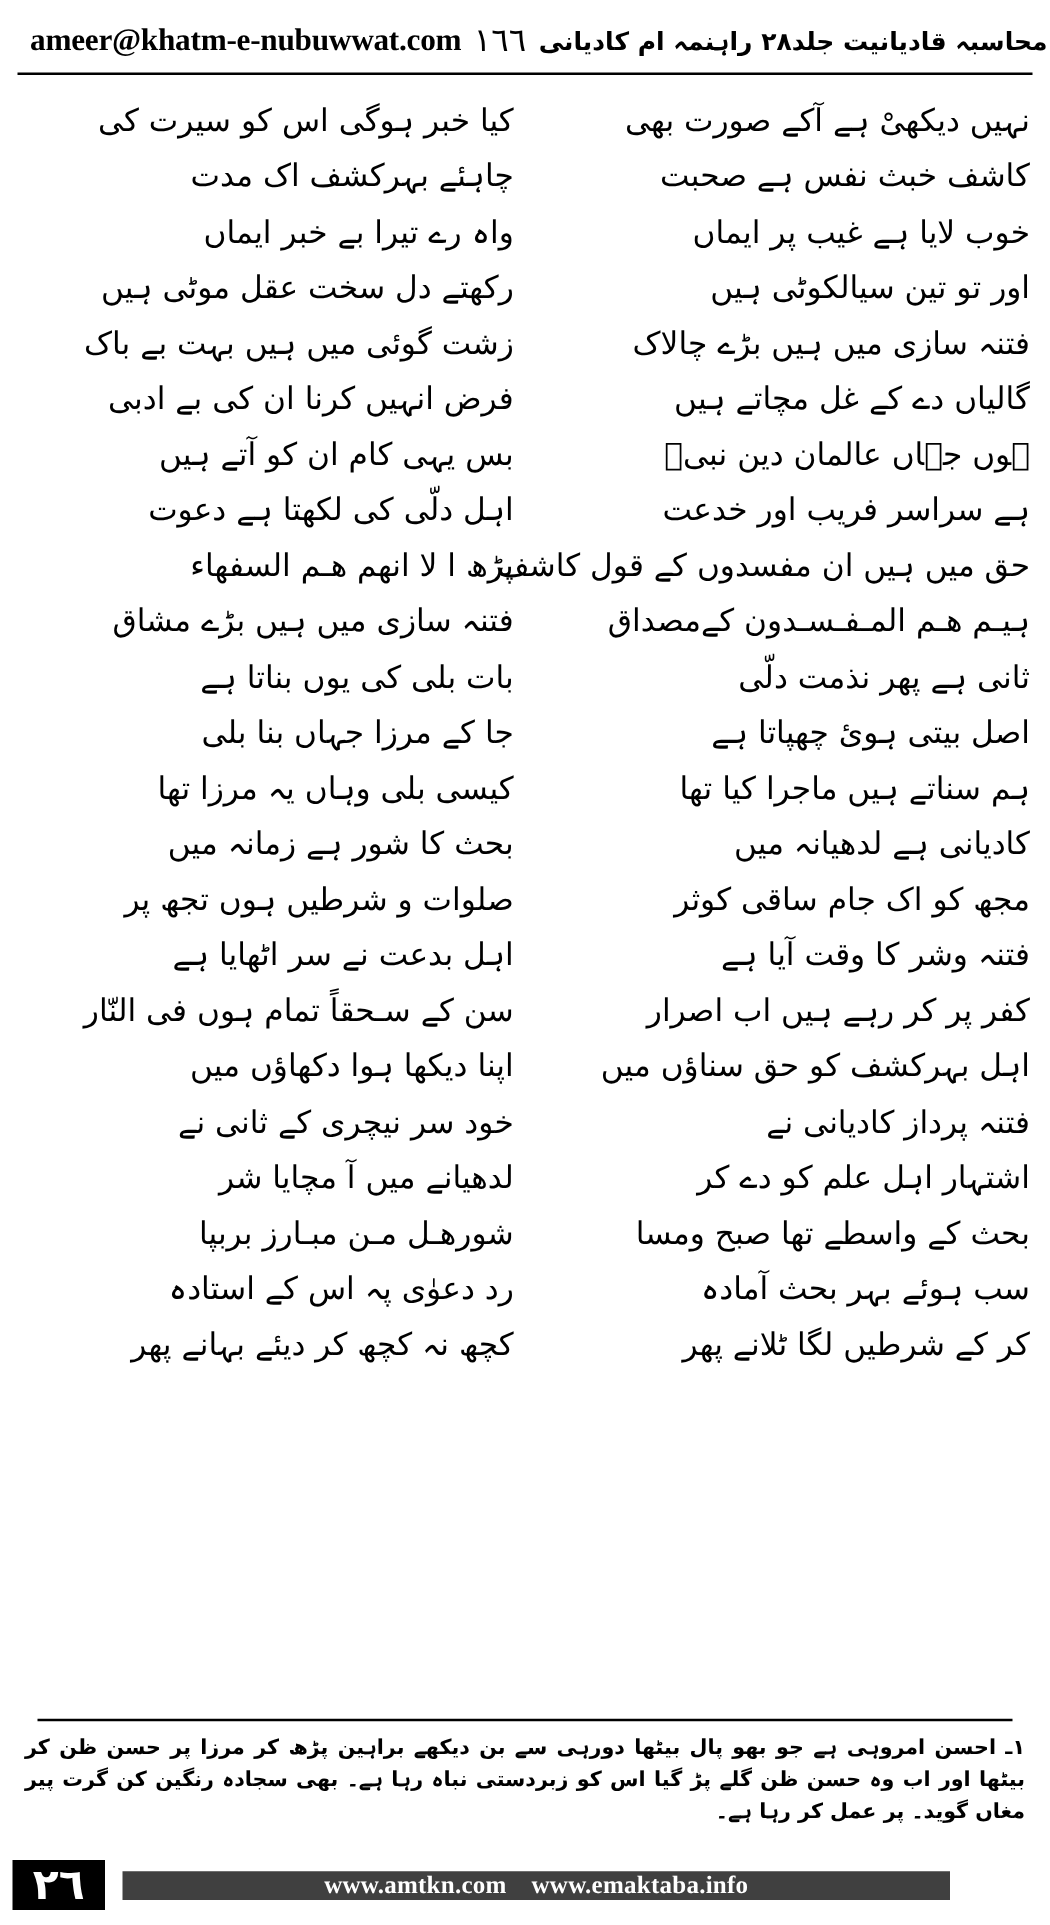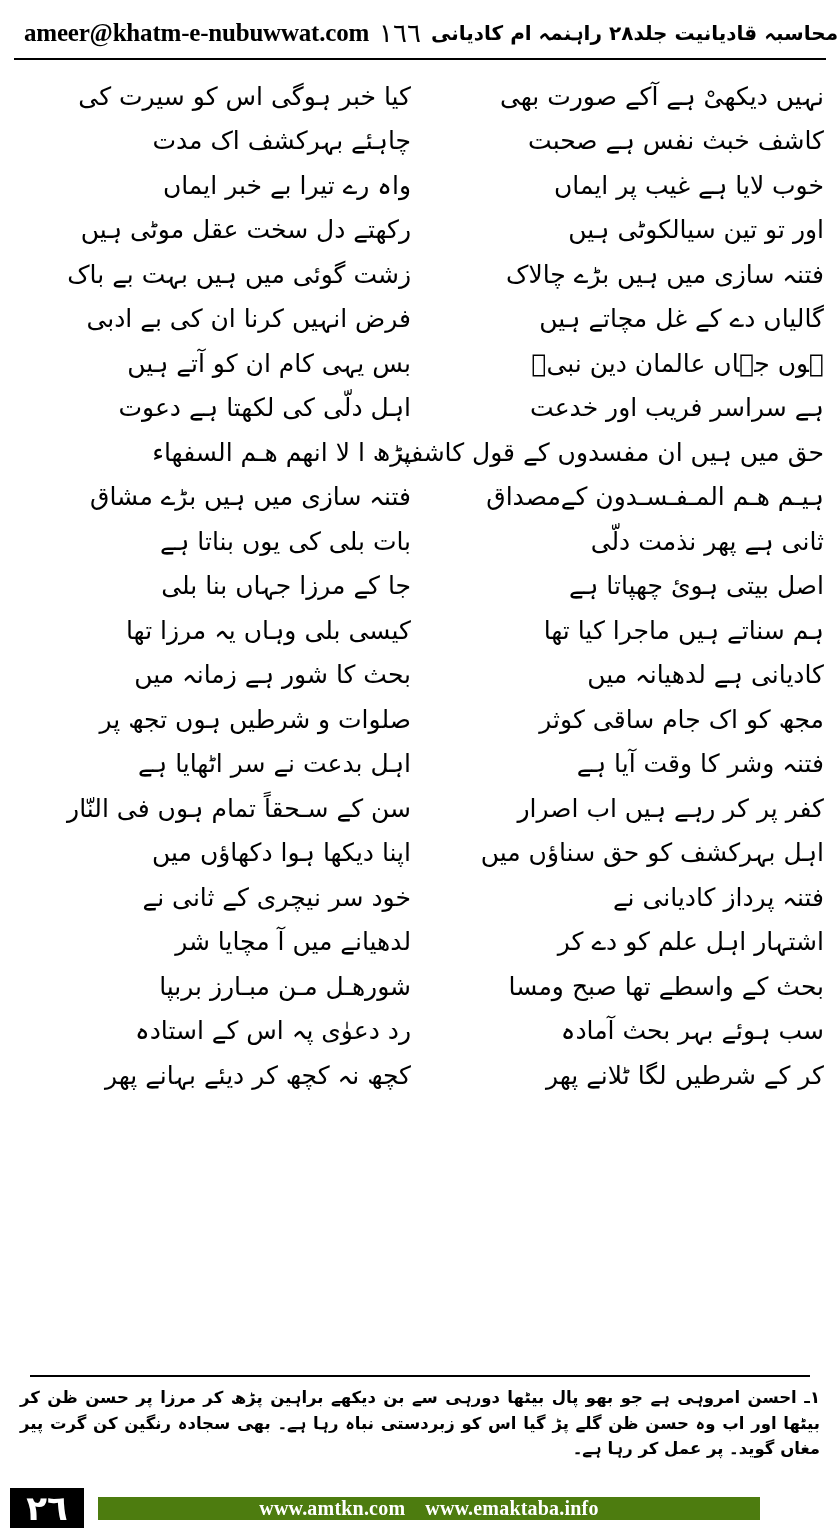--- a/index.html
+++ b/index.html
@@ -130,21 +130,21 @@
     display: flex;
     align-items: center;
     justify-content: center;
     font-family: "DejaVu Sans", sans-serif;
     font-size: 34px;
     font-weight: 700;
     margin: 6px 0 8px 10px;
   }
   .footer-bar {
     flex: 1;
-    background: #4d7c0f;
+    background: #404040;
     color: #fff;
     margin: 6px 12px 8px 14px;
     display: flex;
     align-items: center;
     justify-content: center;
     gap: 20px;
     font-family: "Liberation Serif", serif;
     font-size: 20px;
     font-weight: 700;
     letter-spacing: 0.2px;

